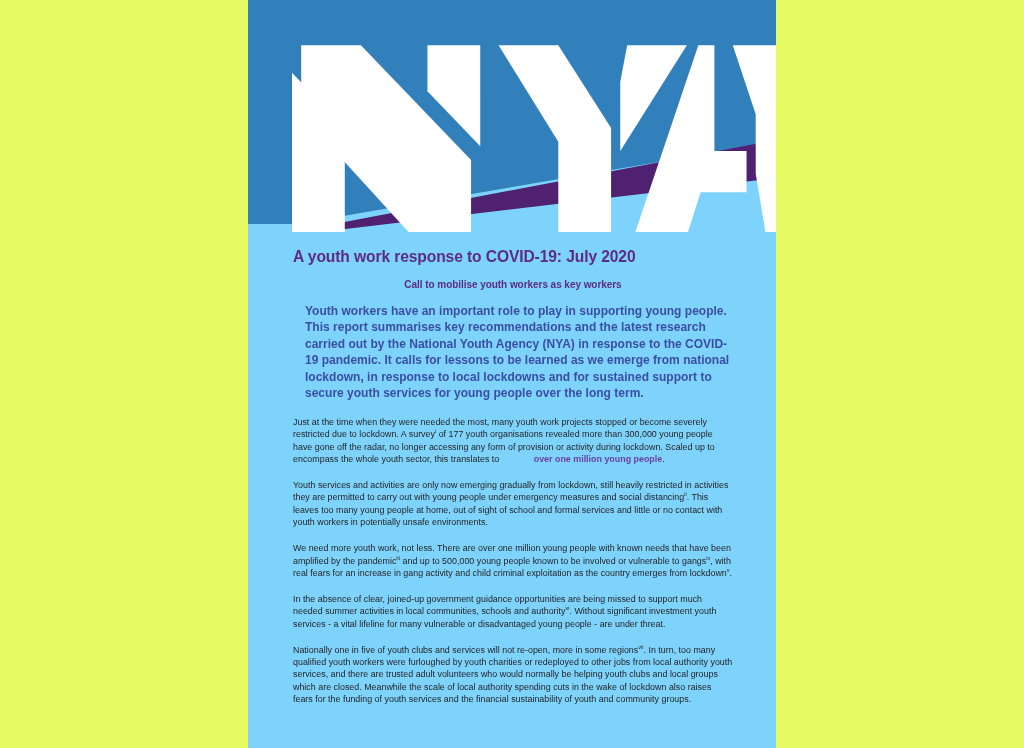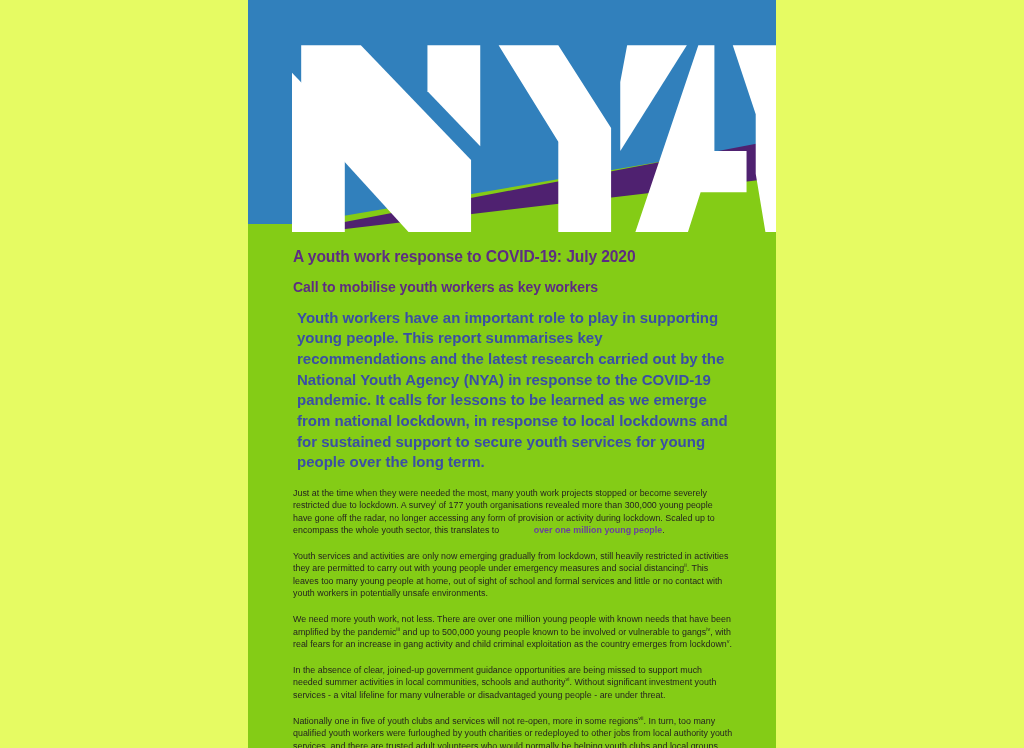--- a/index.html
+++ b/index.html
@@ -13,21 +13,21 @@
     font-family: "Liberation Sans", sans-serif;
     overflow: hidden;
   }
 
   #page {
     position: absolute;
     left: 248px;
     top: 0;
     width: 528px;
     height: 748px;
-    background: #84cc16;
+    background: #7dd3fc;
     overflow: hidden;
     text-decoration: underline;
   }
 
   
   #header {
     position: absolute;
     left: 0;
     top: 0;
     width: 528px;
@@ -64,30 +64,31 @@
     margin: 0;
     color: #5d2c82;
     font-size: 15.6px;
     font-weight: bold;
     letter-spacing: -0.1px;
     line-height: 1.2;
   }
   h2#doc-subtitle {
     margin: 12px 0 0 0;
     color: #5d2c82;
-    font-size: 14px;
+    font-size: 10px;
     font-weight: bold;
     letter-spacing: -0.05px;
     line-height: 1.2;
+    text-align: center;
   }
 
   p.intro {
-    margin: 12px 0 0 4px;
+    margin: 12px 0 0 12px;
     color: #3a4ea5;
-    font-size: 15px;
+    font-size: 12px;
     font-weight: bold;
     line-height: 1.38;
     letter-spacing: 0.01px;
   }
 
   p.body-text {
     margin: 14px 0 0 0;
     color: #231f20;
     font-size: 8.9px;
     line-height: 1.38;

